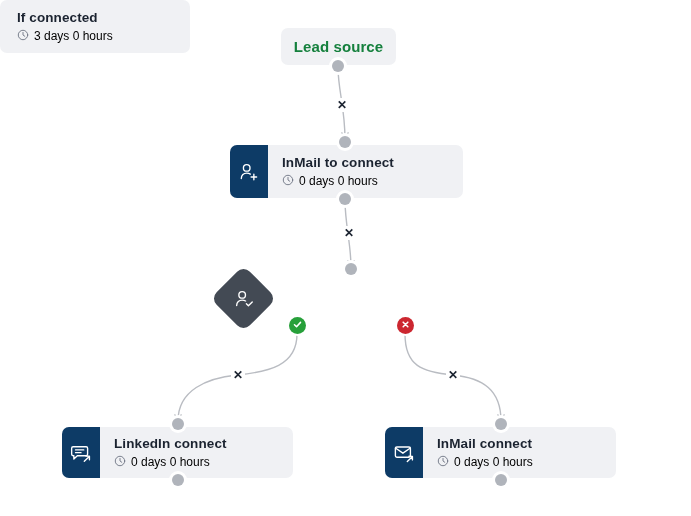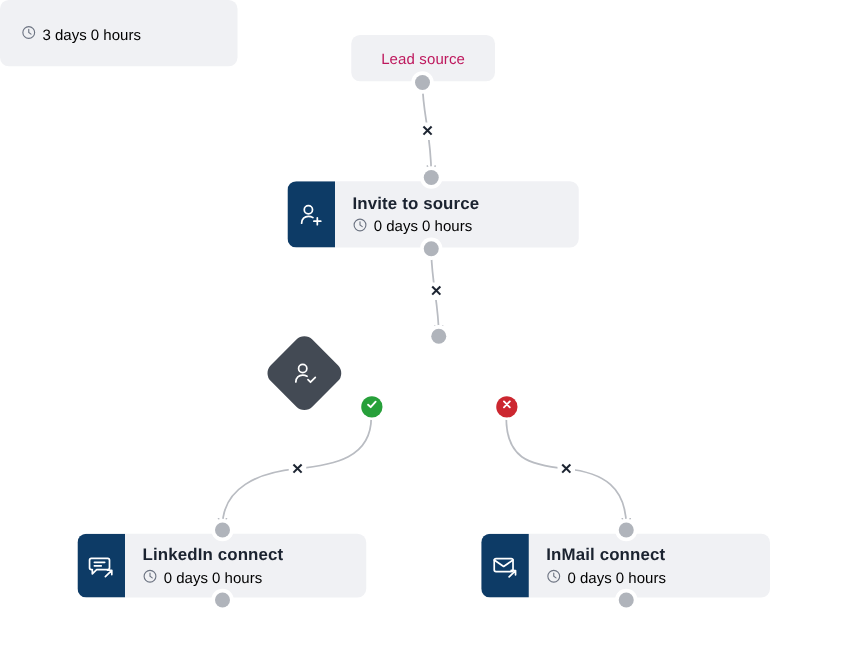--- a/index.html
+++ b/index.html
@@ -82,23 +82,23 @@
   
   #node-lead-source {
     left: 281px;
     top: 28px;
     width: 115px;
     height: 37px;
     align-items: center;
     justify-content: center;
   }
   #node-lead-source .lead-label {
-    font-size: 12px;
-    font-weight: normal;
-    color: #be185d;
+    font-size: 15px;
+    font-weight: bold;
+    color: #15803d;
     letter-spacing: 0.1px;
   }
 
   
   #node-invite {
     left: 230px;
     top: 145px;
     width: 233px;
     height: 53px;
   }
@@ -225,38 +225,39 @@
 
   <div class="node" id="node-invite">
     <div class="node-icon">
       <svg width="22" height="22" viewBox="0 0 24 24" fill="none" stroke="#ffffff" stroke-width="1.5" stroke-linecap="round" stroke-linejoin="round">
         <circle cx="9.5" cy="7.5" r="3.6"></circle>
         <path d="M3.6 19.2 C3.6 15.4, 6.2 13.2, 9.5 13.2 C11 13.2, 12.4 13.6, 13.5 14.3"></path>
         <path d="M17.3 14.4 L17.3 20.4 M14.3 17.4 L20.3 17.4"></path>
       </svg>
     </div>
     <div class="node-body">
-      <div class="node-title">Invite to source</div>
+      <div class="node-title">InMail to connect</div>
       <div class="node-meta">
         <span class="clock-icon">
           <svg width="12" height="12" viewBox="0 0 16 16" fill="none" stroke="#6d7482" stroke-width="1.2" stroke-linecap="round">
             <circle cx="8" cy="8" r="6.3"></circle>
             <path d="M8 4.6 L8 8 L10.4 9.7"></path>
           </svg>
         </span>
         <span>0 days 0 hours</span>
       </div>
     </div>
   </div>
   <div class="port" style="left:345px; top:142px;"></div>
   <div class="port" style="left:345px; top:199px;"></div>
 
   <div class="edge-x" style="left:349px; top:233px;">✕</div>
 
   <div id="node-if-connected">
+    <div class="node-title">If connected</div>
     <div class="node-meta">
       <span class="clock-icon">
         <svg width="12" height="12" viewBox="0 0 16 16" fill="none" stroke="#6d7482" stroke-width="1.2" stroke-linecap="round">
           <circle cx="8" cy="8" r="6.3"></circle>
           <path d="M8 4.6 L8 8 L10.4 9.7"></path>
         </svg>
       </span>
       <span>3 days 0 hours</span>
     </div>
   </div>

